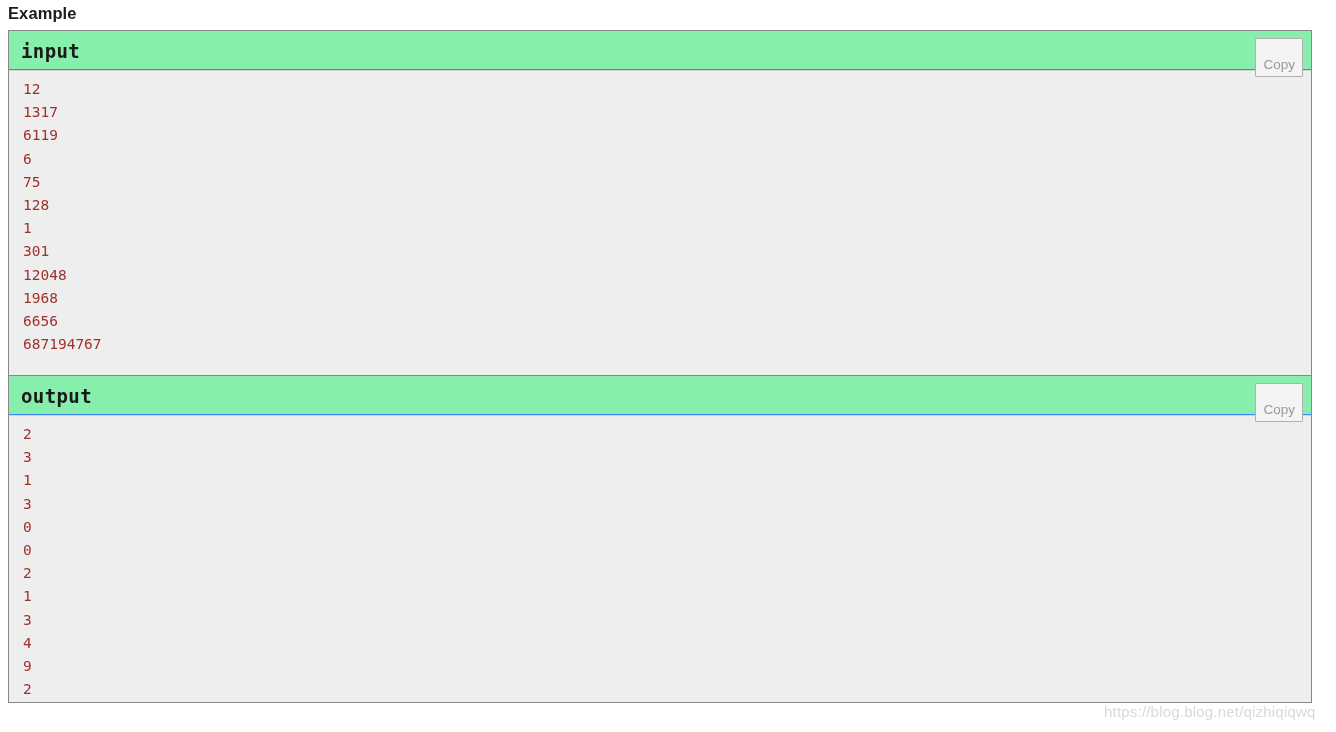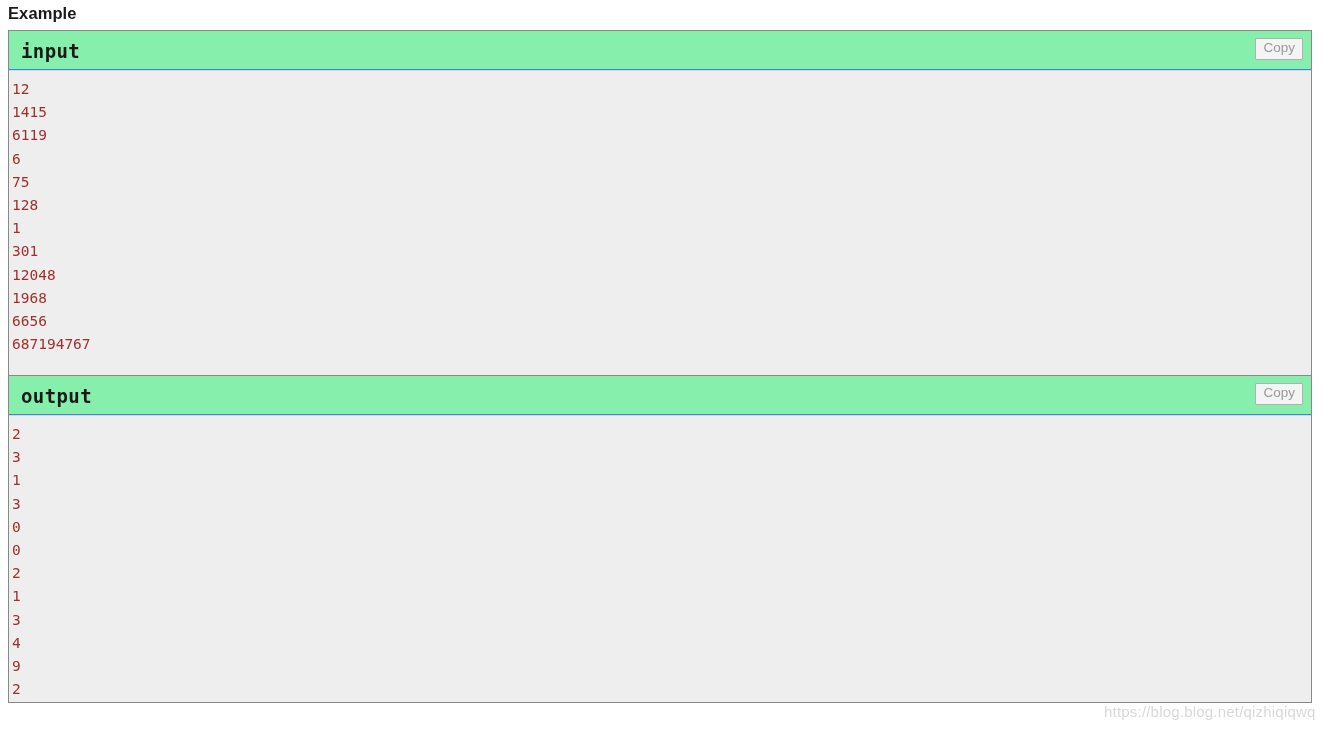--- a/index.html
+++ b/index.html
@@ -66,21 +66,21 @@
     font-weight: bold;
     color: #1a1a1a;
     line-height: 24px;
     letter-spacing: 0.4px;
   }
 
   .copy-btn {
     position: absolute;
     right: 8px;
     top: 7px;
-    padding: 0 7px 3px 7px;
+    padding: 17px 7px 3px 7px;
     border: 1px solid #b0b0b0;
     background: #f4f4f4;
     color: #9a9a9a;
     font-family: "Liberation Sans", sans-serif;
     font-size: 13.5px;
     line-height: 17px;
     cursor: pointer;
     border-radius: 1px;
   }
 
@@ -88,21 +88,21 @@
     background: #eeeeee;
     padding: 7px 0 9px 0;
     border-top: 1px solid #d6d6d6;
   }
 
   .io-line {
     font-family: "DejaVu Sans Mono", monospace;
     font-size: 14.5px;
     line-height: 23.2px;
     color: #a0302c;
-    padding-left: 3px;
+    padding-left: 14px;
     white-space: pre;
   }
 
   .input-body { height: 305px; }
   .output-body { height: 287px; }
 
   .watermark {
     position: absolute;
     left: 1104px;
     top: 702px;
@@ -124,21 +124,21 @@
 
   <div class="sample-tests">
 
     <div class="sample-test">
       <div class="title-row">
         <div class="io-title">input</div>
         <div class="copy-btn">Copy</div>
       </div>
       <div class="io-body input-body">
         <div class="io-line">12</div>
-        <div class="io-line">1415</div>
+        <div class="io-line">1317</div>
         <div class="io-line">6119</div>
         <div class="io-line">6</div>
         <div class="io-line">75</div>
         <div class="io-line">128</div>
         <div class="io-line">1</div>
         <div class="io-line">301</div>
         <div class="io-line">12048</div>
         <div class="io-line">1968</div>
         <div class="io-line">6656</div>
         <div class="io-line">687194767</div>

